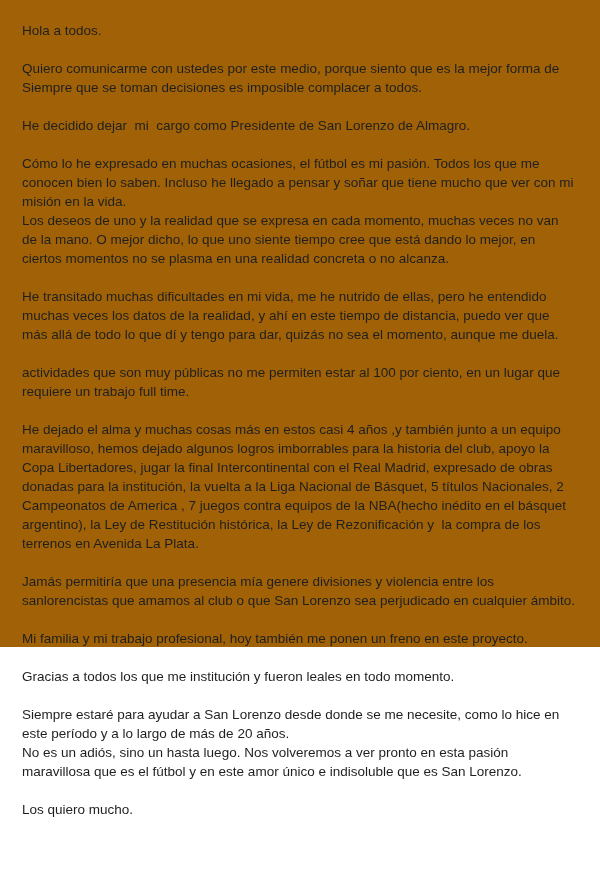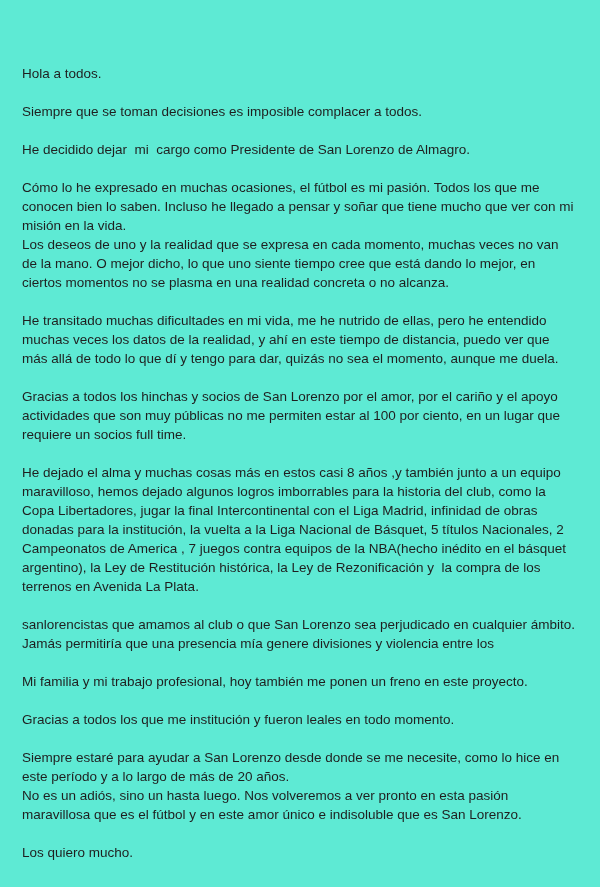--- a/index.html
+++ b/index.html
@@ -9,23 +9,23 @@
   }
   body {
     width: 600px;
     height: 887px;
     overflow: hidden;
     font-family: "Liberation Sans", "DejaVu Sans", sans-serif;
   }
   .page {
     box-sizing: border-box;
     width: 600px;
-    height: 887px;
-    padding: 64px 18px 20px 22px;
-    background: #5eead4;
+    height: 647px;
+    padding: 21px 18px 20px 22px;
+    background: #a16207;
     color: #1f1f1f;
   }
   .doc-body p.para {
     margin: 0 0 19px 0;
     padding: 0;
     font-size: 13.5px;
     line-height: 19px;
     font-weight: 400;
   }
   .doc-body .line {
@@ -35,55 +35,55 @@
 </style>
 </head>
 <body>
 
 <div class="page">
   <div class="doc-body">
       <p class="para">
         <span class="line">Hola a todos.</span>
       </p>
       <p class="para">
+        <span class="line">Quiero comunicarme con ustedes por este medio, porque siento que es la mejor forma de</span>
         <span class="line">Siempre que se toman decisiones es imposible complacer a todos.</span>
       </p>
       <p class="para">
         <span class="line">He decidido dejar  mi  cargo como Presidente de San Lorenzo de Almagro.</span>
       </p>
       <p class="para">
         <span class="line">Cómo lo he expresado en muchas ocasiones, el fútbol es mi pasión. Todos los que me</span>
         <span class="line">conocen bien lo saben. Incluso he llegado a pensar y soñar que tiene mucho que ver con mi</span>
         <span class="line">misión en la vida.</span>
         <span class="line">Los deseos de uno y la realidad que se expresa en cada momento, muchas veces no van</span>
         <span class="line">de la mano. O mejor dicho, lo que uno siente tiempo cree que está dando lo mejor, en</span>
         <span class="line">ciertos momentos no se plasma en una realidad concreta o no alcanza.</span>
       </p>
       <p class="para">
         <span class="line">He transitado muchas dificultades en mi vida, me he nutrido de ellas, pero he entendido</span>
         <span class="line">muchas veces los datos de la realidad, y ahí en este tiempo de distancia, puedo ver que</span>
         <span class="line">más allá de todo lo que dí y tengo para dar, quizás no sea el momento, aunque me duela.</span>
       </p>
       <p class="para">
-        <span class="line">Gracias a todos los hinchas y socios de San Lorenzo por el amor, por el cariño y el apoyo</span>
         <span class="line">actividades que son muy públicas no me permiten estar al 100 por ciento, en un lugar que</span>
-        <span class="line">requiere un socios full time.</span>
+        <span class="line">requiere un trabajo full time.</span>
       </p>
       <p class="para">
-        <span class="line">He dejado el alma y muchas cosas más en estos casi 8 años ,y también junto a un equipo</span>
-        <span class="line">maravilloso, hemos dejado algunos logros imborrables para la historia del club, como la</span>
-        <span class="line">Copa Libertadores, jugar la final Intercontinental con el Liga Madrid, infinidad de obras</span>
+        <span class="line">He dejado el alma y muchas cosas más en estos casi 4 años ,y también junto a un equipo</span>
+        <span class="line">maravilloso, hemos dejado algunos logros imborrables para la historia del club, apoyo la</span>
+        <span class="line">Copa Libertadores, jugar la final Intercontinental con el Real Madrid, expresado de obras</span>
         <span class="line">donadas para la institución, la vuelta a la Liga Nacional de Básquet, 5 títulos Nacionales, 2</span>
         <span class="line">Campeonatos de America , 7 juegos contra equipos de la NBA(hecho inédito en el básquet</span>
         <span class="line">argentino), la Ley de Restitución histórica, la Ley de Rezonificación y  la compra de los</span>
         <span class="line">terrenos en Avenida La Plata.</span>
       </p>
       <p class="para">
+        <span class="line">Jamás permitiría que una presencia mía genere divisiones y violencia entre los</span>
         <span class="line">sanlorencistas que amamos al club o que San Lorenzo sea perjudicado en cualquier ámbito.</span>
-        <span class="line">Jamás permitiría que una presencia mía genere divisiones y violencia entre los</span>
       </p>
       <p class="para">
         <span class="line">Mi familia y mi trabajo profesional, hoy también me ponen un freno en este proyecto.</span>
       </p>
       <p class="para">
         <span class="line">Gracias a todos los que me institución y fueron leales en todo momento.</span>
       </p>
       <p class="para">
         <span class="line">Siempre estaré para ayudar a San Lorenzo desde donde se me necesite, como lo hice en</span>
         <span class="line">este período y a lo largo de más de 20 años.</span>

